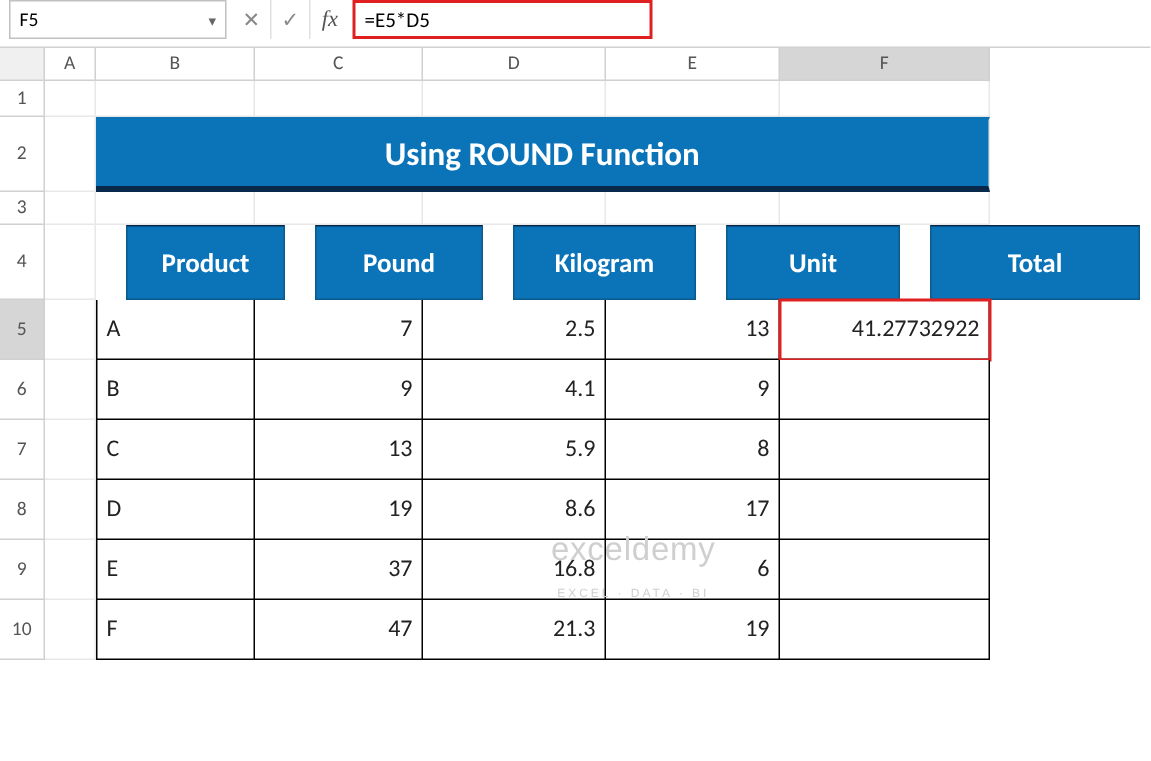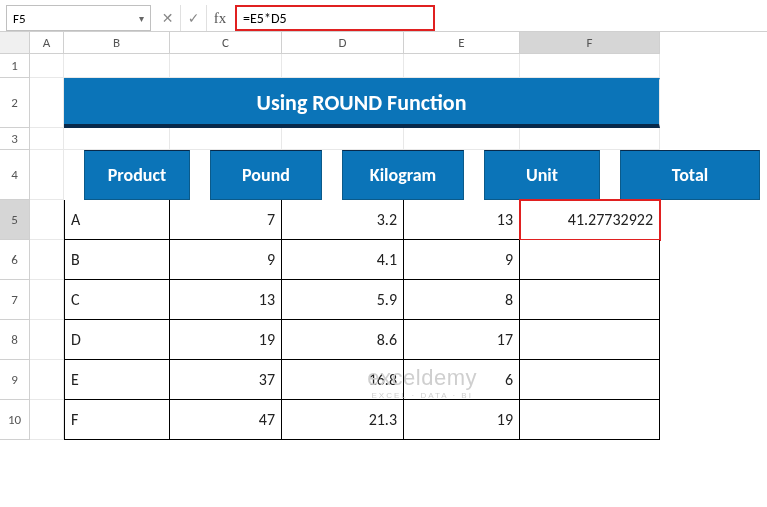--- a/index.html
+++ b/index.html
@@ -9,21 +9,21 @@
   background: #fff;
   width: 767px;
   height: 507px;
   overflow: hidden;
   position: relative;
 }
 
 
 .formula-bar {
   display: flex;
-  align-items: flex-end;
+  align-items: flex-start;
   height: 32px;
   border-bottom: 1px solid #d0d0d0;
   background: #fff;
 }
 .name-box {
   width: 145px;
   height: 26px;
   margin: 0 4px 0 6px;
   border: 1px solid #c0c0c0;
   display: flex;
@@ -40,21 +40,21 @@
 .fb-btn {
   width: 26px;
   height: 26px;
   display: flex;
   align-items: center;
   justify-content: center;
   color: #888;
   font-size: 14px;
   border-right: 1px solid #e0e0e0;
 }
-.fb-btn.fx { font-family: 'Times New Roman', serif; color: #555; font-size: 15px; border-right: none; }
+.fb-btn.fx { font-style: italic; font-family: 'Times New Roman', serif; color: #555; font-size: 15px; border-right: none; }
 .formula-input {
   flex: 0 0 200px;
   height: 26px;
   border: 2px solid #e02020;
   display: flex;
   align-items: center;
   padding: 0 6px;
   font-size: 14px;
   margin-left: 2px;
 }
@@ -170,21 +170,21 @@
   position: absolute;
   right: 290px;
   bottom: 40px;
   color: #cfcfcf;
   font-size: 14px;
   text-align: center;
   pointer-events: none;
   font-family: Arial, sans-serif;
 }
 .wm .brand { font-size: 22px; letter-spacing: 0.5px; }
-.wm .tag { font-size: 8px; letter-spacing: 2px; }
+.wm .tag { font-size: 8px; letter-spacing: 2px; margin-top: 12px; }
 </style>
 </head>
 <body>
 
 <div class="formula-bar">
   <div class="name-box">
     <span>F5</span>
     <span class="chev">▾</span>
   </div>
   <div class="fb-btn">
@@ -249,21 +249,21 @@
     <div class="cell th cD">Kilogram</div>
     <div class="cell th cE">Unit</div>
     <div class="cell th cF">Total</div>
   </div>
 
   <div class="row rN">
     <div class="rh sel">5</div>
     <div class="cell cA"></div>
     <div class="cell td left cB">A</div>
     <div class="cell td right cC">7</div>
-    <div class="cell td right cD">3.2</div>
+    <div class="cell td right cD">2.5</div>
     <div class="cell td right cE">13</div>
     <div class="cell td right cF sel-cell">41.27732922</div>
   </div>
 
   <div class="row rN">
     <div class="rh">6</div>
     <div class="cell cA"></div>
     <div class="cell td left cB">B</div>
     <div class="cell td right cC">9</div>
     <div class="cell td right cD">4.1</div>

